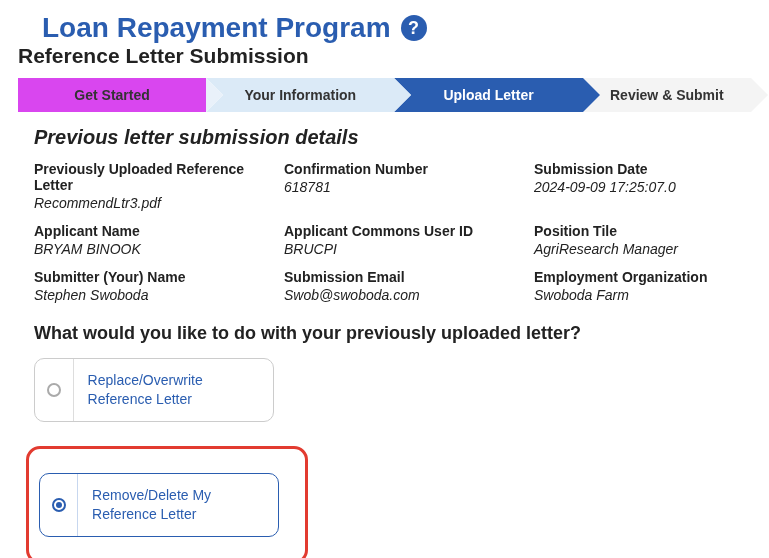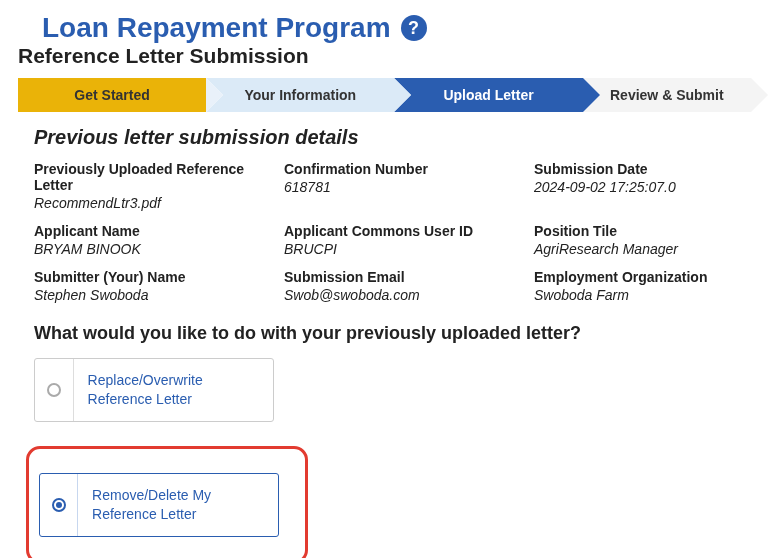--- a/index.html
+++ b/index.html
@@ -4,21 +4,21 @@
 <style>
   * { box-sizing: border-box; margin: 0; padding: 0; }
   body { font-family: "Segoe UI", Arial, sans-serif; color: #222; width: 769px; background: #fff; }
   .page { padding: 12px 18px 18px 18px; }
   .title-row { display: flex; align-items: center; gap: 10px; margin-left: 24px; }
   .title { color: #2a5db0; font-size: 28px; font-weight: 600; }
   .help-icon { width: 26px; height: 26px; border-radius: 50%; background: #2a5db0; color: #fff; display: flex; align-items: center; justify-content: center; font-weight: 700; font-size: 18px; }
   .subtitle { font-size: 21px; font-weight: 600; }
   .stepper { display: flex; height: 34px; margin-top: 10px; }
   .step { position: relative; display: flex; align-items: center; justify-content: center; font-size: 14px; font-weight: 600; }
-  .step-0 { background: #eab308; color: #333; width: 190px; }
+  .step-0 { background: #d946ef; color: #333; width: 190px; }
   .step-1 { background: #dbeaf7; color: #333; width: 190px; }
   .step-2 { background: #2a5db0; color: #fff; width: 190px; font-weight: 700; }
   .step-3 { background: #f4f4f4; color: #333; width: 170px; }
   .step-0::after, .step-1::after, .step-2::after, .step-3::after {
     content: ""; position: absolute; right: -17px; top: 0; width: 0; height: 0;
     border-top: 17px solid transparent; border-bottom: 17px solid transparent;
     z-index: 2;
   }
   .step-0::after { border-left: 17px solid #e9f1fa; }
   .step-1::after { border-left: 17px solid #dbeaf7; }
@@ -29,21 +29,21 @@
     border-top: 17px solid transparent; border-bottom: 17px solid transparent;
     border-left: 17px solid #fff; z-index: 1;
   }
   .content { padding: 14px 16px 0 16px; }
   .section-heading { font-size: 20px; font-weight: 600; margin-bottom: 12px; font-style: italic; }
   .details-grid { display: grid; grid-template-columns: 240px 240px 220px; row-gap: 12px; column-gap: 10px; }
   .detail-label { font-size: 14px; font-weight: 700; }
   .detail-value { font-size: 14px; font-weight: 400; margin-top: 2px; font-style: italic; }
   .question { font-size: 18px; font-weight: 600; margin-top: 20px; margin-bottom: 14px; }
   .options { display: flex; flex-direction: column; gap: 24px; }
-  .option-card { display: flex; width: 240px; border: 1px solid #ccc; background: #fff; border-radius: 3px; cursor: pointer; }
+  .option-card { display: flex; width: 240px; border: 1px solid #ccc; background: #fff; border-radius: 10px; cursor: pointer; }
   .option-card.selected { border: 1px solid #2a5db0; }
   .radio-cell { width: 50px; border-right: 1px solid #ddd; display: flex; align-items: center; justify-content: center; padding: 14px 0; }
   .option-card.selected .radio-cell { border-right-color: #c7d7ef; }
   .radio { width: 14px; height: 14px; border-radius: 50%; border: 2px solid #aaa; display: flex; align-items: center; justify-content: center; }
   .option-card.selected .radio { border-color: #2a5db0; }
   .radio-dot { width: 6px; height: 6px; border-radius: 50%; background: #2a5db0; }
   .option-label { color: #2a5db0; font-size: 14px; padding: 12px 14px; line-height: 1.35; }
   .highlight-box { border: 3px solid #e23b30; border-radius: 14px; padding: 24px 10px; width: 282px; margin-left: -8px; }
 </style>
 </head>
@@ -70,21 +70,21 @@
       <div>
         <div class="detail-label">Previously Uploaded Reference Letter</div>
         <div class="detail-value">RecommendLtr3.pdf</div>
       </div>
       <div>
         <div class="detail-label">Confirmation Number</div>
         <div class="detail-value">618781</div>
       </div>
       <div>
         <div class="detail-label">Submission Date</div>
-        <div class="detail-value">2024-09-02 17:25:07.0</div>
+        <div class="detail-value">2024-09-09 17:25:07.0</div>
       </div>
       <div>
         <div class="detail-label">Applicant Name</div>
         <div class="detail-value">BRYAM BINOOK</div>
       </div>
       <div>
         <div class="detail-label">Applicant Commons User ID</div>
         <div class="detail-value">BRUCPI</div>
       </div>
       <div>

